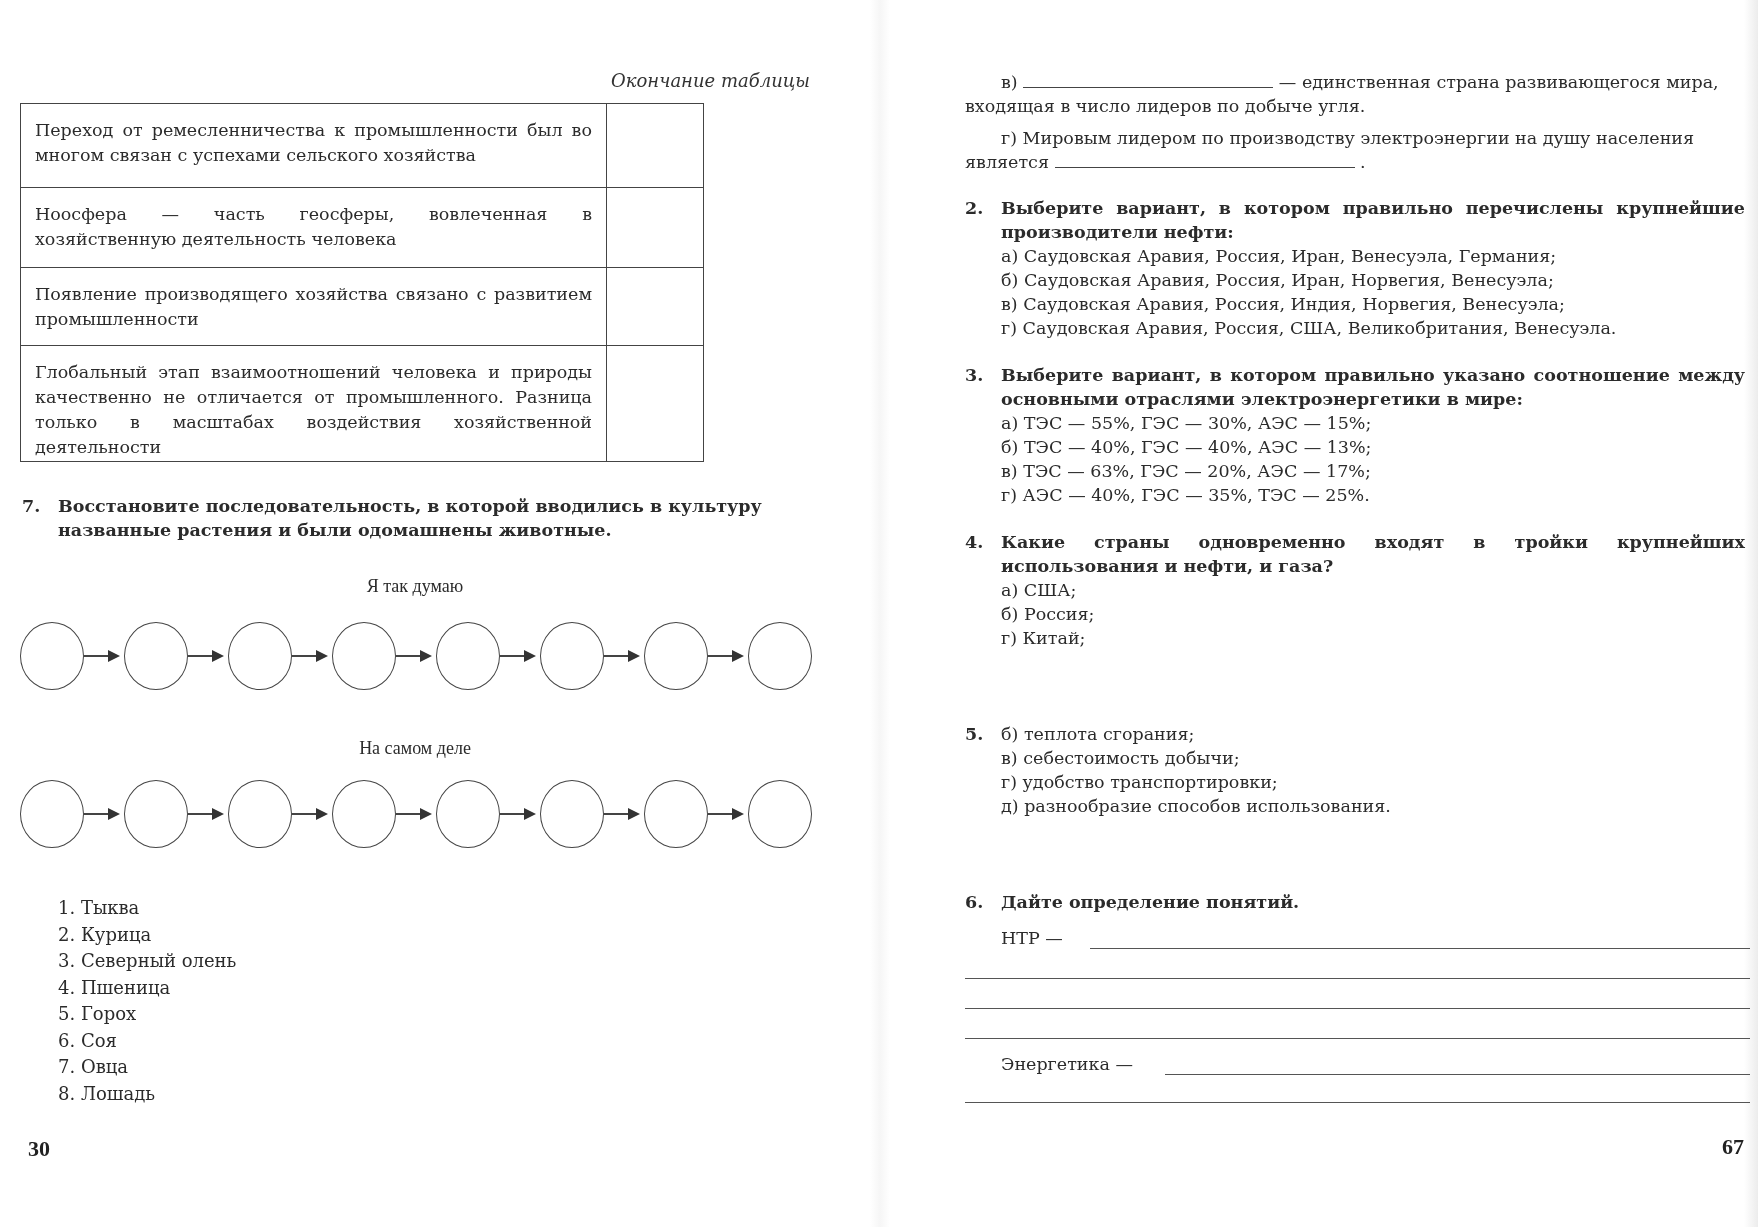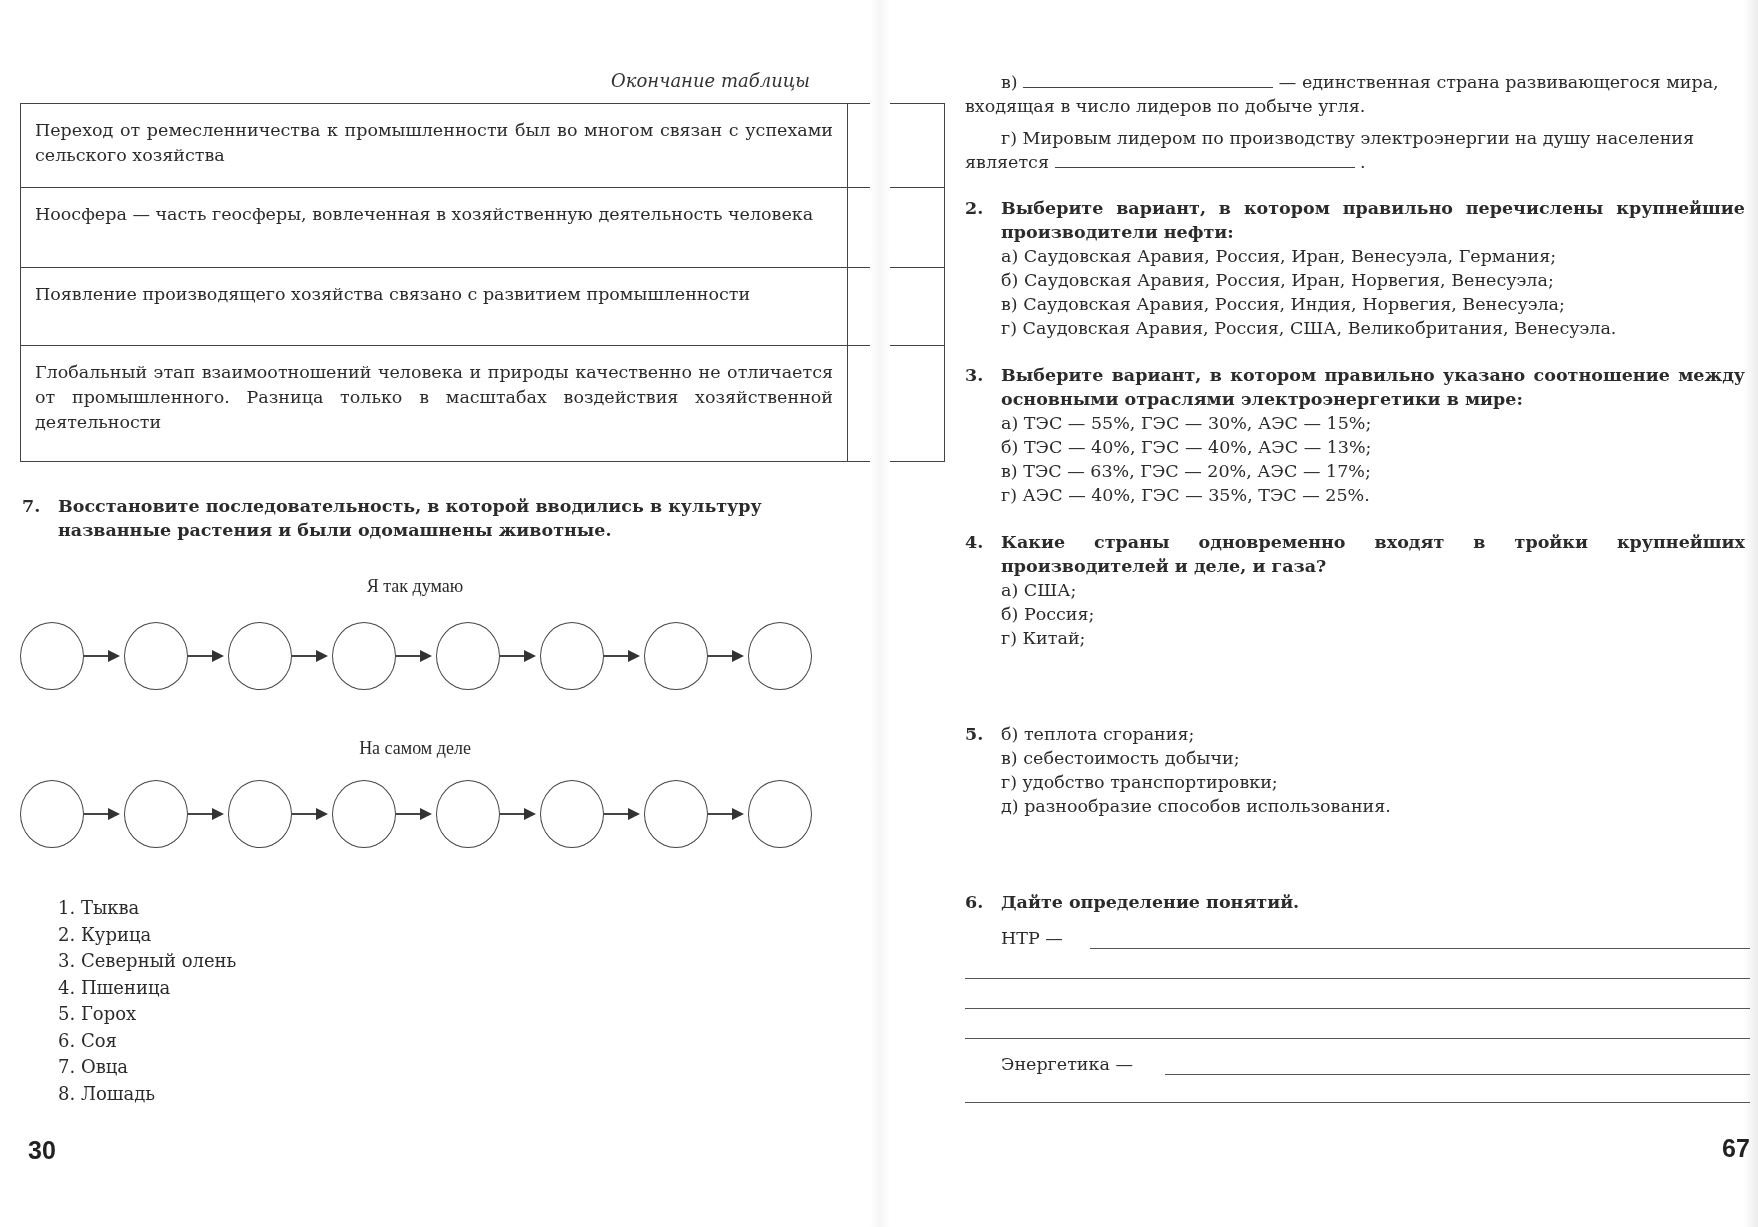--- a/index.html
+++ b/index.html
@@ -9,40 +9,40 @@
     }
     .page { position:absolute; top:0; height:1227px; }
     .left { left:0; width:880px; }
     .spine { position:absolute; left:870px; top:0; width:20px; height:1227px;
       background:linear-gradient(90deg,#fff 0%,#f6f6f6 50%,#fff 100%); }
     .edge { position:absolute; right:0; top:0; width:14px; height:1227px;
       background:linear-gradient(90deg,#fff,#ececec); }
 
     .table-caption { position:absolute; left:20px; top:70px; width:790px; text-align:right;
       font-style:italic; font-size:18px; color:#333; }
-    table.stmt { position:absolute; left:20px; top:103px; width:925px; border-collapse:collapse; }
+    table.stmt { position:absolute; left:20px; top:103px; width:684px; border-collapse:collapse; }
     table.stmt td { border:1.5px solid #444; font-size:17.5px; line-height:25px; vertical-align:top; padding:0; }
     td.txt { padding:14px 14px 0 14px !important; text-align:justify; }
     td.ans { width:96px; }
 
     .q { position:absolute; font-size:17.5px; line-height:24px; }
     .q .num { position:absolute; left:0; top:0; font-weight:bold; }
     .q .head { font-weight:bold; display:block; }
     .q7 { left:22px; top:494px; width:790px; }
     .q7 .body { margin-left:36px; }
 
     .seq-title { position:absolute; left:0; width:830px; text-align:center; font-size:18px;font-family:Liberation Serif, serif; }
     .seq { position:absolute; left:20px; width:800px; height:72px; display:flex; align-items:center; }
     .circle { width:64px; height:68px; border:1.6px solid #444; border-radius:50%; box-sizing:border-box; flex:none; }
     .arrow { width:40px; flex:none; position:relative; height:12px; }
     .arrow::before { content:""; position:absolute; left:0; top:5px; width:28px; height:2px; background:#444; }
     .arrow::after { content:""; position:absolute; left:24px; top:0; border-left:12px solid #333; border-top:6px solid transparent; border-bottom:6px solid transparent; }
 
     .items { position:absolute; left:58px; top:895px; font-size:18px; line-height:26.5px; list-style:none; margin:0; padding:0; }
-    .pnum { position:absolute; font-family:Liberation Sans, sans-serif; font-weight:bold; font-size:25px; color:#222; }
+    .pnum { position:absolute; font-family:Liberation Serif, serif; font-weight:bold; font-size:22px; color:#222; }
 
     .rq { position:absolute; left:965px; width:780px; font-size:17.5px; line-height:24px; }
     .rq .n { position:absolute; left:0; top:0; font-weight:bold; }
     .rq .h { display:block; margin-left:36px; font-weight:bold; text-align:justify; }
     .rq .opt { display:block; margin-left:36px; }
     .blank { display:inline-block; border-bottom:1.4px solid #444; height:16px; vertical-align:baseline; }
     .rline { position:absolute; left:965px; width:785px; height:0; border-top:1.4px solid #555; }
     .indent { text-indent:36px; }
   </style>
 </head>
@@ -162,21 +162,21 @@
   <span class="n">3.</span>
   <span class="h">Выберите вариант, в котором правильно указано соотношение между основными отраслями электроэнергетики в мире:</span>
   <span class="opt">а) ТЭС — 55%, ГЭС — 30%, АЭС — 15%;</span>
   <span class="opt">б) ТЭС — 40%, ГЭС — 40%, АЭС — 13%;</span>
   <span class="opt">в) ТЭС — 63%, ГЭС — 20%, АЭС — 17%;</span>
   <span class="opt">г) АЭС — 40%, ГЭС — 35%, ТЭС — 25%.</span>
 </div>
 
 <div class="rq" style="top:530px">
   <span class="n">4.</span>
-  <span class="h">Какие страны одновременно входят в тройки крупнейших производителей и деле, и газа?</span>
+  <span class="h">Какие страны одновременно входят в тройки крупнейших использования и нефти, и газа?</span>
   <span class="opt">а) США;</span>
   <span class="opt">б) Россия;</span>
   <span class="opt">г) Китай;</span>
 </div>
 
 <div class="rq" style="top:722px">
   <span class="n">5.</span>
   <span class="opt">б) теплота сгорания;</span>
   <span class="opt">в) себестоимость добычи;</span>
   <span class="opt">г) удобство транспортировки;</span>

